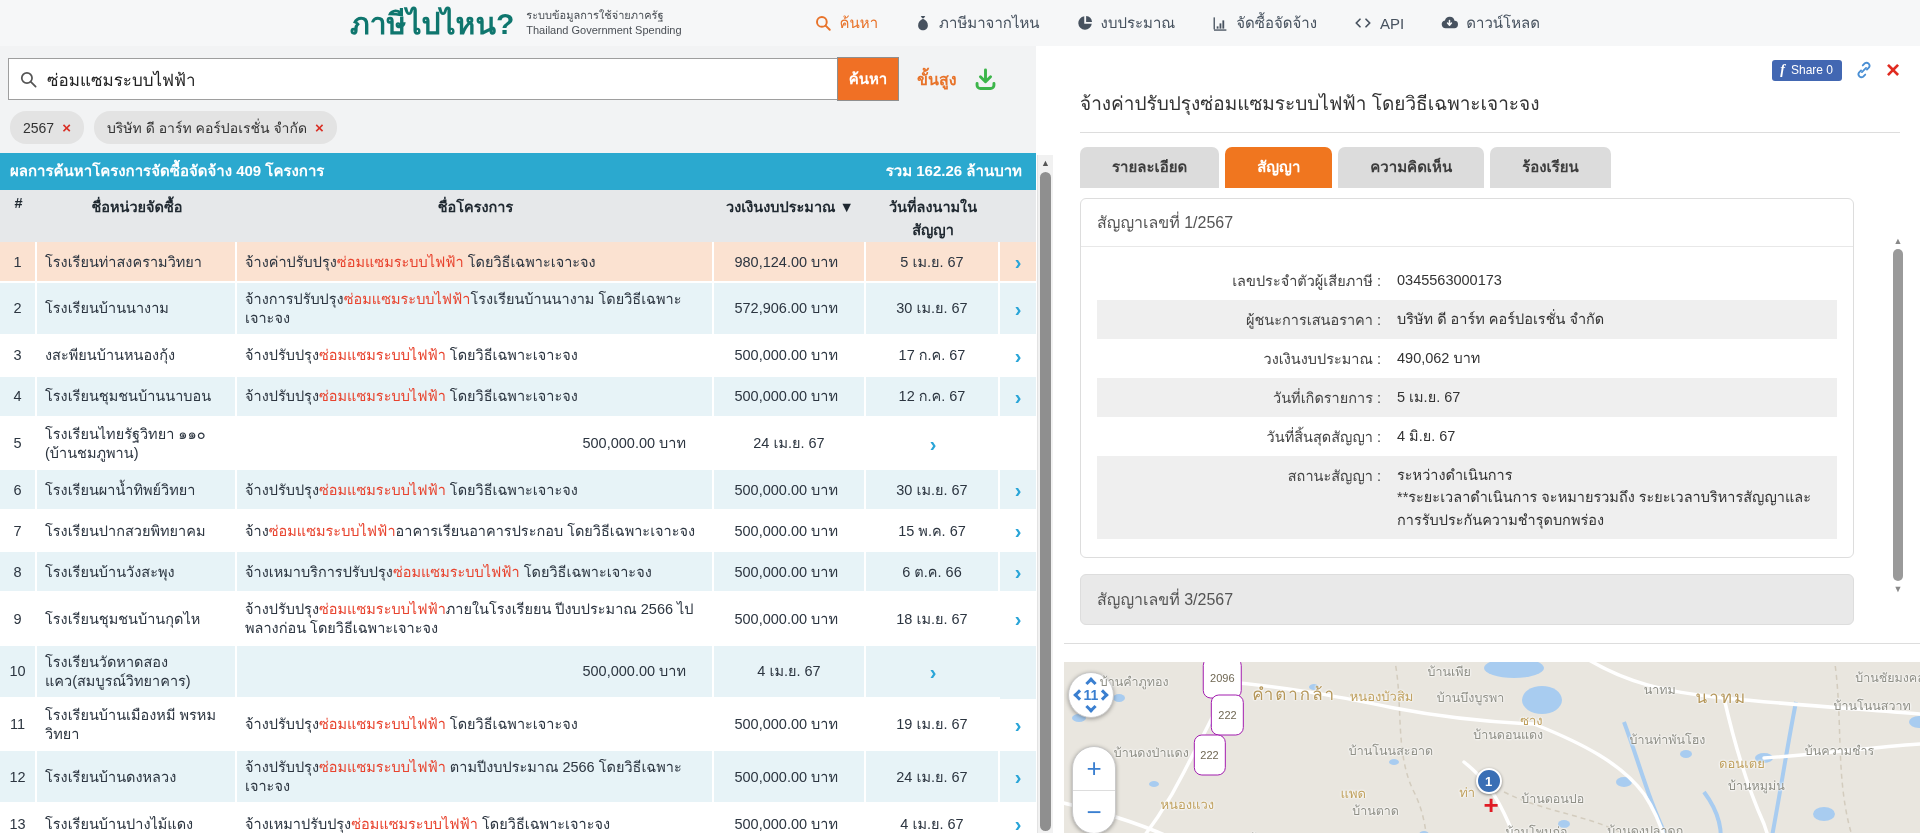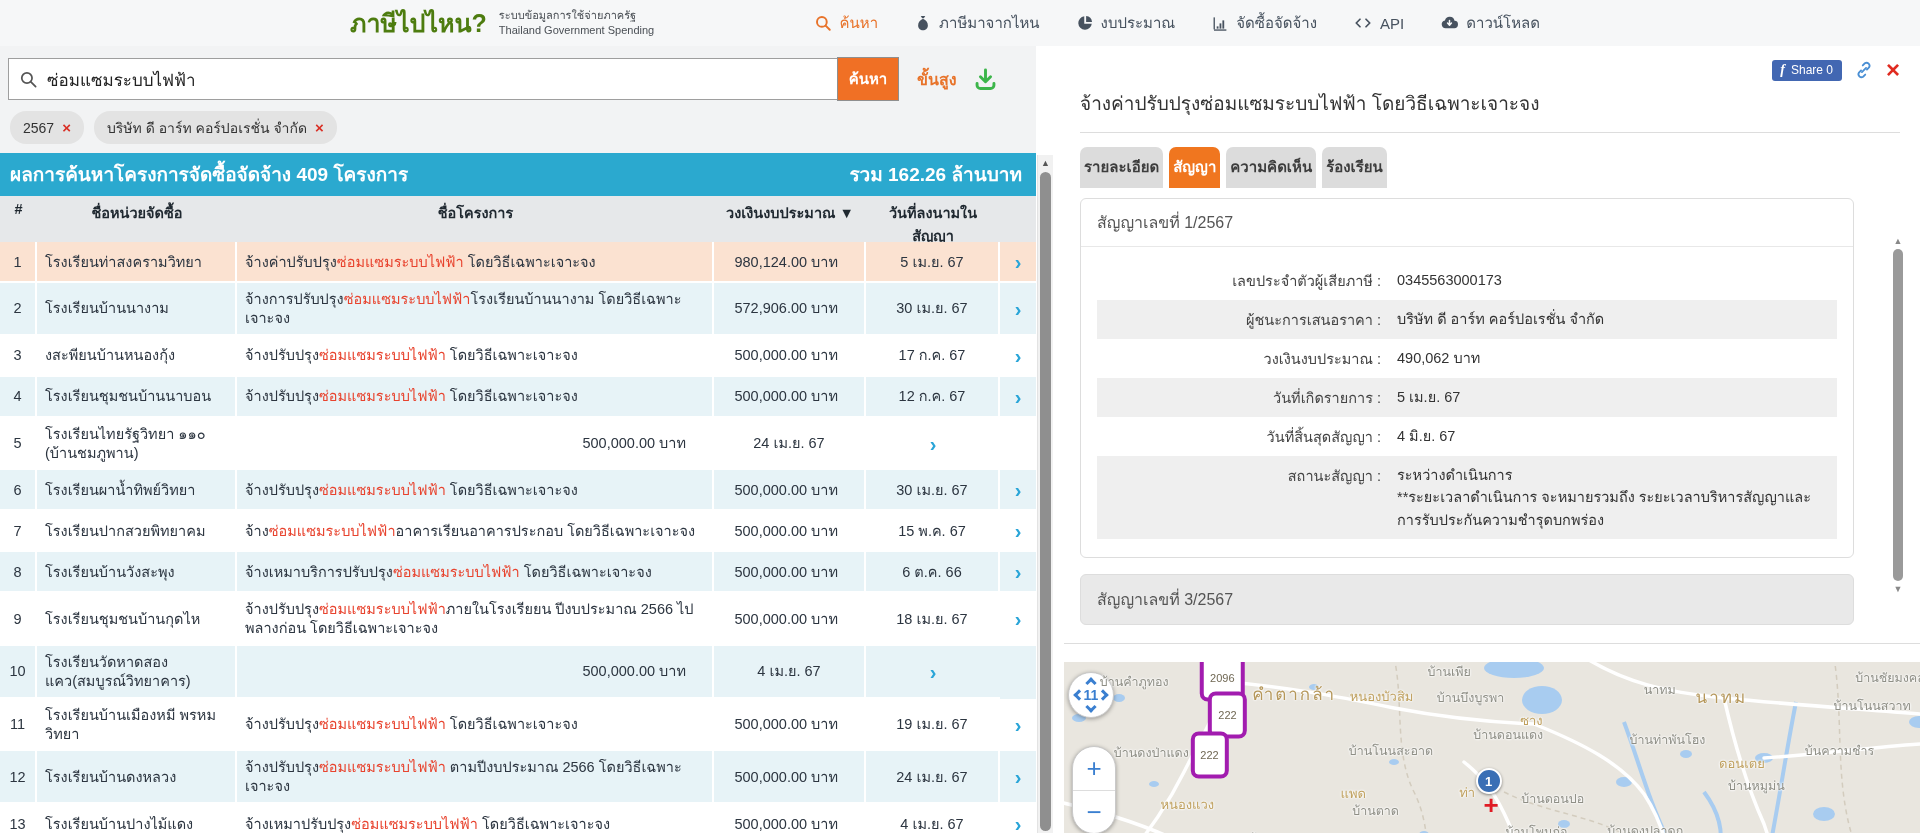--- a/index.html
+++ b/index.html
@@ -2,21 +2,21 @@
 <html><head>
 <meta charset="utf-8">
 <style>
   * { margin:0; padding:0; box-sizing:border-box; }
   html,body { width:1920px; height:833px; overflow:hidden; background:#fff;
     font-family:"Liberation Sans","DejaVu Sans",sans-serif; }
   
   .topbar { height:46px; background:#f6f7f8; display:flex; align-items:center;
     padding:0 380px 0 350px; }
   .brand { display:flex; align-items:center; }
-  .logo { font-size:25px; font-weight:bold; color:#4d7c0f; }
+  .logo { font-size:30px; font-weight:bold; color:#0f766e; }
   .subtitle { margin-left:12px; font-size:11px; color:#4a4f55; line-height:1.35; }
   .nav { margin-left:auto; display:flex; align-items:center; gap:36px; }
   .nav-item { display:flex; align-items:center; gap:7px; font-size:15px;
     color:#47525f; cursor:pointer; white-space:nowrap; }
   .nav-item.active { color:#e8732a; }
   .nav-ic svg { display:block; }
   
   .left { position:absolute; left:0; top:46px; bottom:0; width:1036px; background:#f2f3f4; }
   .search-row { display:flex; align-items:center; padding:10px 0 0 8px; height:56px; }
   .search-box { width:830px; height:42px; background:#fff; border:1px solid #9e9e9e;
@@ -26,21 +26,21 @@
     border:1px solid #8f8f8f; font-weight:bold; font-size:15px; cursor:pointer;
     font-family:inherit; }
   .adv-link { margin-left:18px; color:#e8732a; font-size:16px; font-weight:bold;
     text-decoration:none; cursor:pointer; }
   .dl-green { margin-left:16px; cursor:pointer; display:flex; }
   .tags-row { display:flex; gap:10px; padding:9px 0 0 10px; height:42px; }
   .tag { background:#e3e3e3; border-radius:16px; padding:5px 13px; font-size:14px;
     color:#333; display:flex; align-items:center; gap:8px; }
   .tag-x { color:#d92f25; font-weight:bold; font-size:15px; cursor:pointer; line-height:1; }
   .results-bar { margin-top:9px; background:#2ba9cf; color:#fff; font-weight:bold;
-    font-size:19px; display:flex; justify-content:space-between; padding:6px 14px 7px 10px; }
+    font-size:15px; display:flex; justify-content:space-between; padding:6px 14px 7px 10px; }
   .t-head,.t-row { display:grid; grid-template-columns:37px 200px 1fr 152px 134px 36px; }
   .t-head { background:#e6e8ea; font-weight:bold; font-size:14.5px; color:#1f2830; }
   .t-head>div { padding:5px 4px 6px; text-align:center; }
   .t-body { background:#fff; overflow:hidden; position:absolute; top:196px; bottom:0;
     left:0; right:0; }
   .t-row { background:#fff; font-size:14.5px; color:#2c3540; }
   .t-row.alt { background:#e7f3f7; }
   .t-row.selected { background:#fbe2d1; }
   .t-row>div { padding:7px 8px 6px; border-right:2px solid #fff; border-bottom:2px solid #fff;
     display:flex; align-items:center; line-height:1.3; }
@@ -64,21 +64,21 @@
     display:flex; align-items:center; gap:6px; padding:2px 9px 3px 8px; cursor:pointer; }
   .fb-f { font-family:"Liberation Serif",serif; font-weight:bold; font-style:italic;
     font-size:14px; }
   .link-ic { cursor:pointer; display:flex; }
   .close-x { color:#e02b20; font-size:24px; font-weight:bold; line-height:20px;
     cursor:pointer; }
   .detail-title { font-size:19px; color:#333; margin-top:6px; padding-bottom:14px;
     border-bottom:1px solid #ddd; }
   .tabs { display:flex; gap:6px; margin-top:14px; }
   .tab { background:#dcdcdc; color:#3d3d3d; font-weight:bold; font-size:15px;
-    padding:8px 4px 9px; border-radius:7px 7px 0 0; cursor:pointer; }
+    padding:8px 32px 9px; border-radius:7px 7px 0 0; cursor:pointer; }
   .tab.active { background:#f0761f; color:#fff; }
   .card { border:1px solid #ddd; border-radius:6px; background:#fff; margin:10px 46px 0 0; }
   .card-head { padding:11px 16px; font-size:16px; color:#555;
     border-bottom:1px solid #e8e8e8; }
   .card-body { padding:14px 16px 18px; }
   .f-row { display:grid; grid-template-columns:300px 1fr; padding:8px 0; font-size:14.5px; }
   .f-row.shade { background:#efefef; }
   .f-label { text-align:right; padding-right:16px; color:#444; }
   .f-value { color:#333; padding-right:20px; line-height:1.55; }
   .card2-head { margin:16px 46px 0 0; border:1px solid #ddd; border-radius:6px;
@@ -91,21 +91,21 @@
   
   .map { position:relative; margin:18px -20px 0 -16px; height:245px; background:#e9e6df;
     overflow:hidden; }
   .map svg.bg { position:absolute; left:0; top:0; }
   .map-label { position:absolute; transform:translate(-50%,-50%); white-space:nowrap;
     font-size:12.5px; color:#8e8e85;
     text-shadow:0 0 2px #fff,0 0 2px #fff,0 0 3px #fff; }
   .map-label.t { color:#bfa05e; font-size:13px; }
   .map-label.c { color:#b5975a; font-size:17px; letter-spacing:2px; }
   .badge { position:absolute; transform:translate(-50%,-50%); background:#fff;
-    border:4px solid #a21caf; border-radius:8px; font-size:11px; color:#6f6753;
+    border:1px solid #a21caf; border-radius:8px; font-size:11px; color:#6f6753;
     padding:12px 6px; line-height:15px; }
   .pan { position:absolute; left:4px; top:10px; width:46px; height:46px; background:#fff;
     border:1px solid #c9c9c9; border-radius:50%; box-shadow:0 1px 4px rgba(0,0,0,.35);
     cursor:pointer; }
   .pan-num { position:absolute; left:0; right:0; top:14px; text-align:center;
     color:#3a7fd0; font-weight:bold; font-size:14px; }
   .chev { position:absolute; width:8px; height:8px; border-left:3px solid #3a7fd0;
     border-top:3px solid #3a7fd0; }
   .chev.up { left:18px; top:6px; transform:rotate(45deg); }
   .chev.down { left:18px; bottom:6px; transform:rotate(225deg); }

